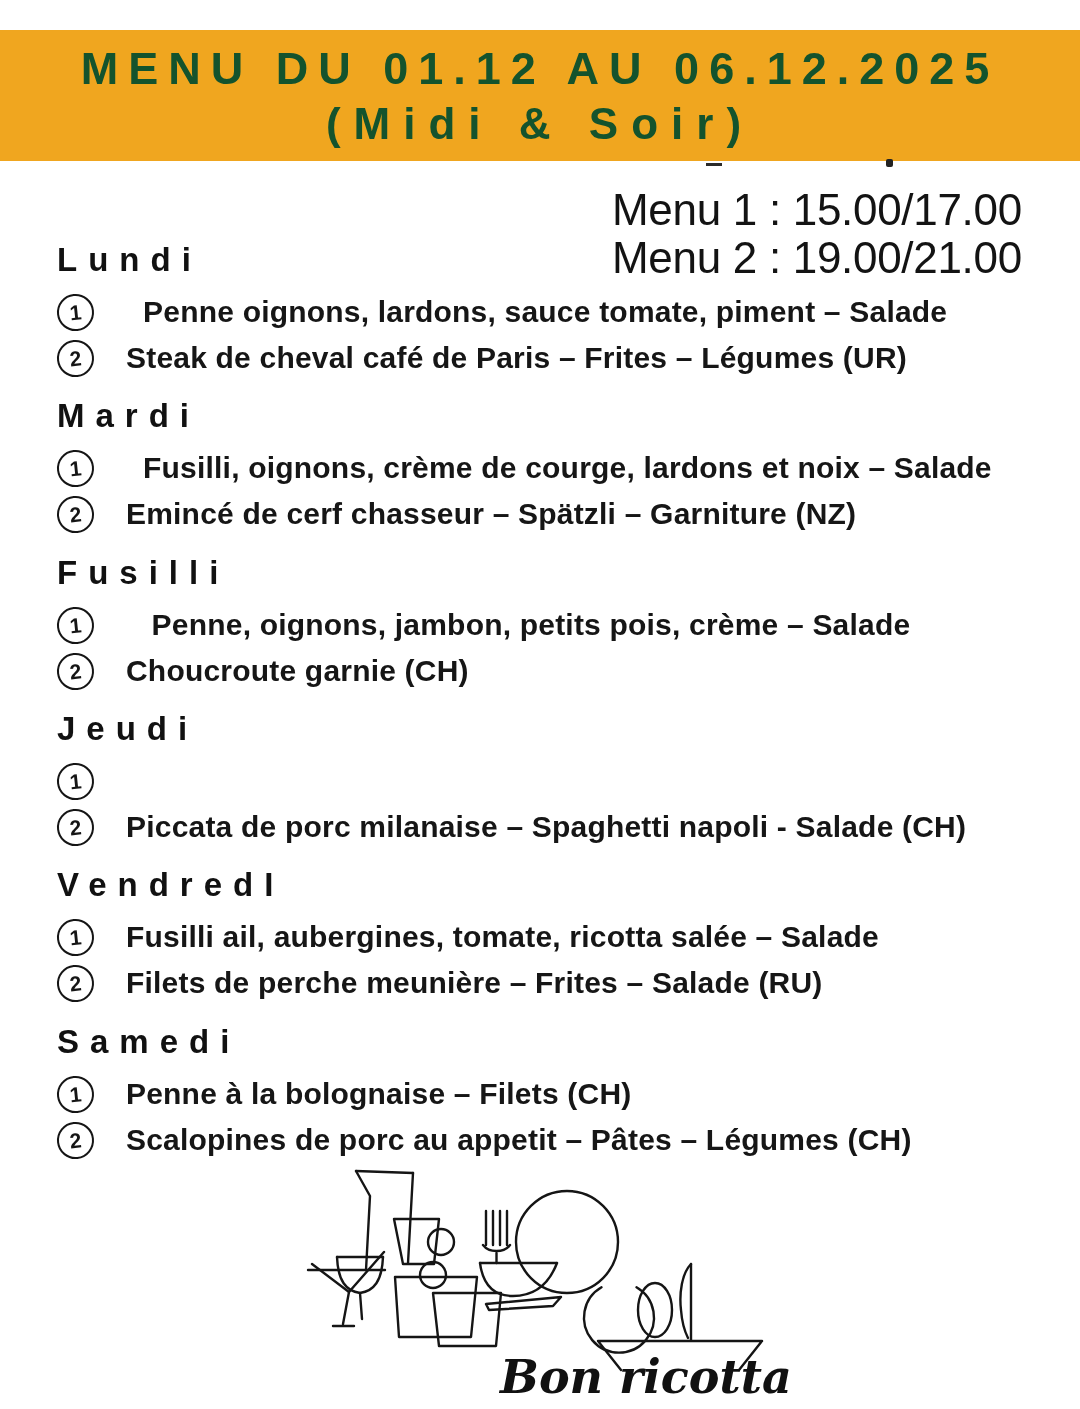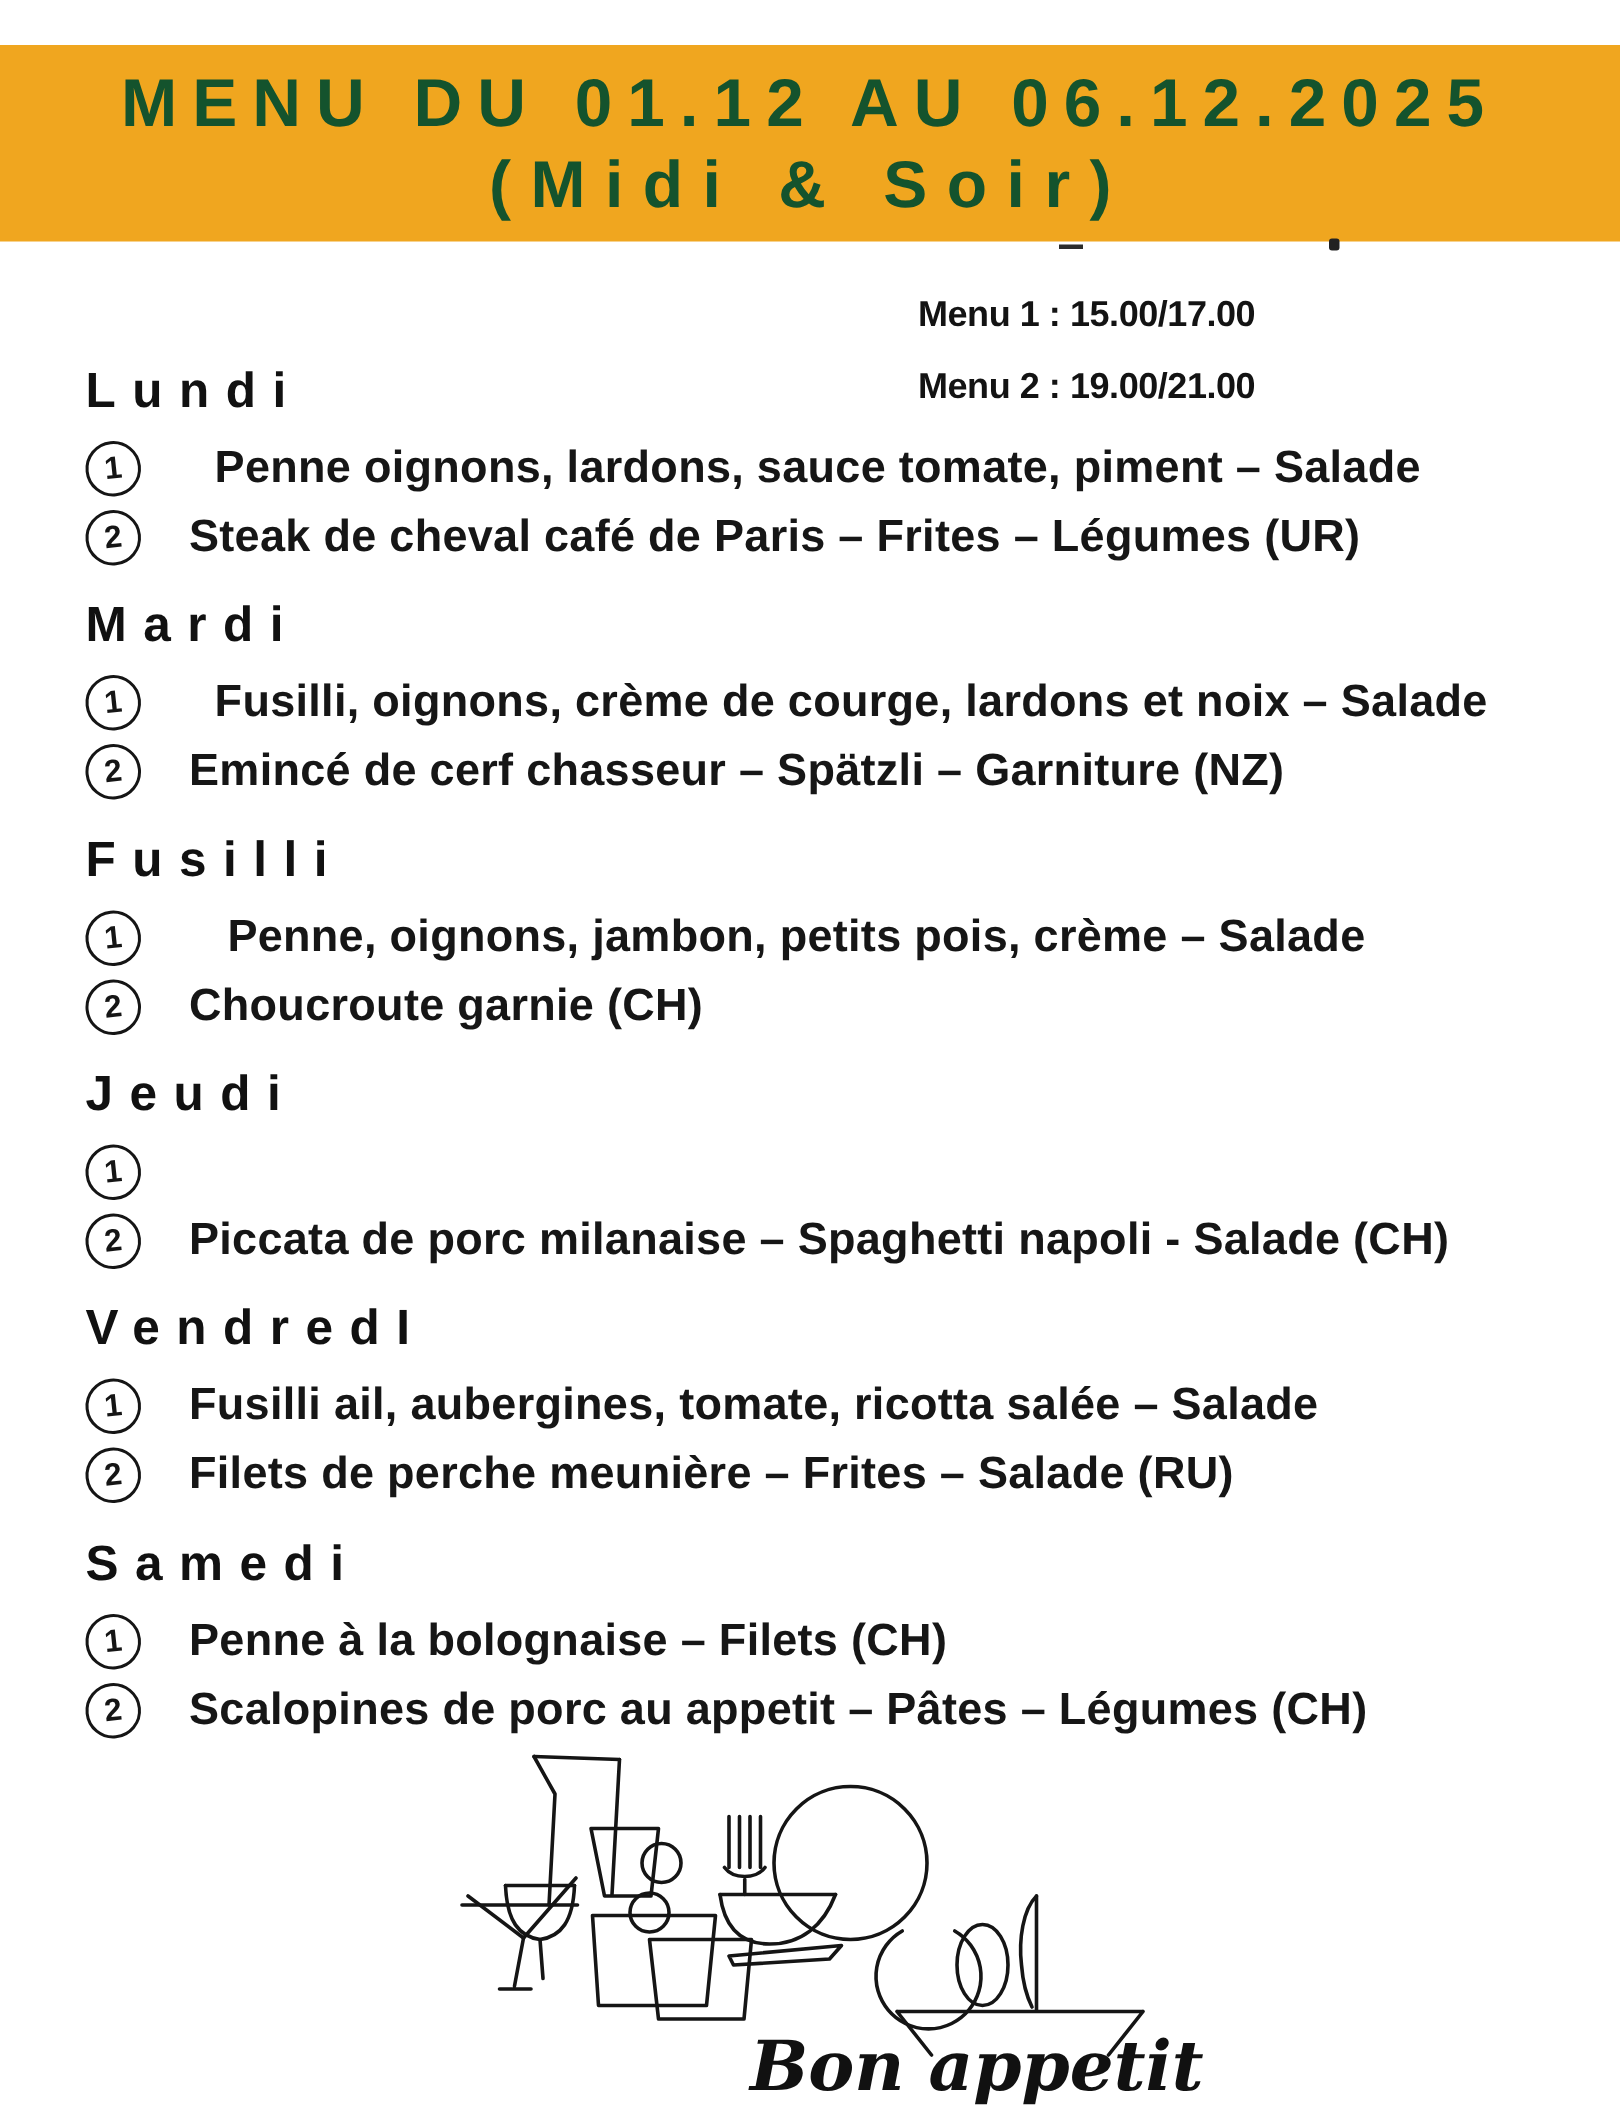--- a/index.html
+++ b/index.html
@@ -11,21 +11,21 @@
           display:flex;flex-direction:column;align-items:center;justify-content:center;}
   .banner-line1{font-size:45px;font-weight:700;letter-spacing:10px;line-height:56px;white-space:nowrap;}
   .banner-line2{font-size:44px;font-weight:700;letter-spacing:13px;line-height:54px;white-space:nowrap;}
 
   
   .dash1{position:absolute;left:706px;top:163px;width:16px;height:3px;background:#2b2b2b;}
   .dash2{position:absolute;left:886px;top:159px;width:7px;height:8px;background:#222;border-radius:2px;}
 
   
   .prices{position:absolute;left:612px;top:186px;color:#131313;}
-  .price-line{font-size:24px;font-weight:700;letter-spacing:-0.3px;line-height:48px;white-space:nowrap;}
+  .price-line{font-size:44px;font-weight:400;letter-spacing:-0.3px;line-height:48px;white-space:nowrap;}
 
   
   .day{position:absolute;left:57px;width:1010px;}
   .day h2{margin:0;font-size:33px;font-weight:700;letter-spacing:11px;color:#111;line-height:34px;}
   .row{position:absolute;left:0;height:46px;display:flex;align-items:center;}
   .row.r1{top:46px;}
   .row.r2{top:92px;}
   .circ{flex:0 0 auto;width:33px;height:33px;border:2.5px solid #151515;border-radius:50%;
         display:flex;align-items:center;justify-content:center;
         font-size:21px;font-weight:600;color:#151515;transform:rotate(-6deg);}
@@ -160,13 +160,13 @@
   <path d="M351.5,134.3 A35,35 0 1 0 386.5,134.3"></path>
 
   <ellipse cx="405" cy="157" rx="17" ry="27"></ellipse>
 
   <path d="M441,111 C432,120 429,140 431,157 C432,170 435,179 438,185"></path>
   <path d="M441,111 L441,187"></path>
 
   <path d="M348,188 L512,188 M348,188 L371,217 M512,188 L489,217"></path>
 </svg>
 
-<div class="script">Bon appetit</div>
+<div class="script">Bon ricotta</div>
 
 </body></html>

